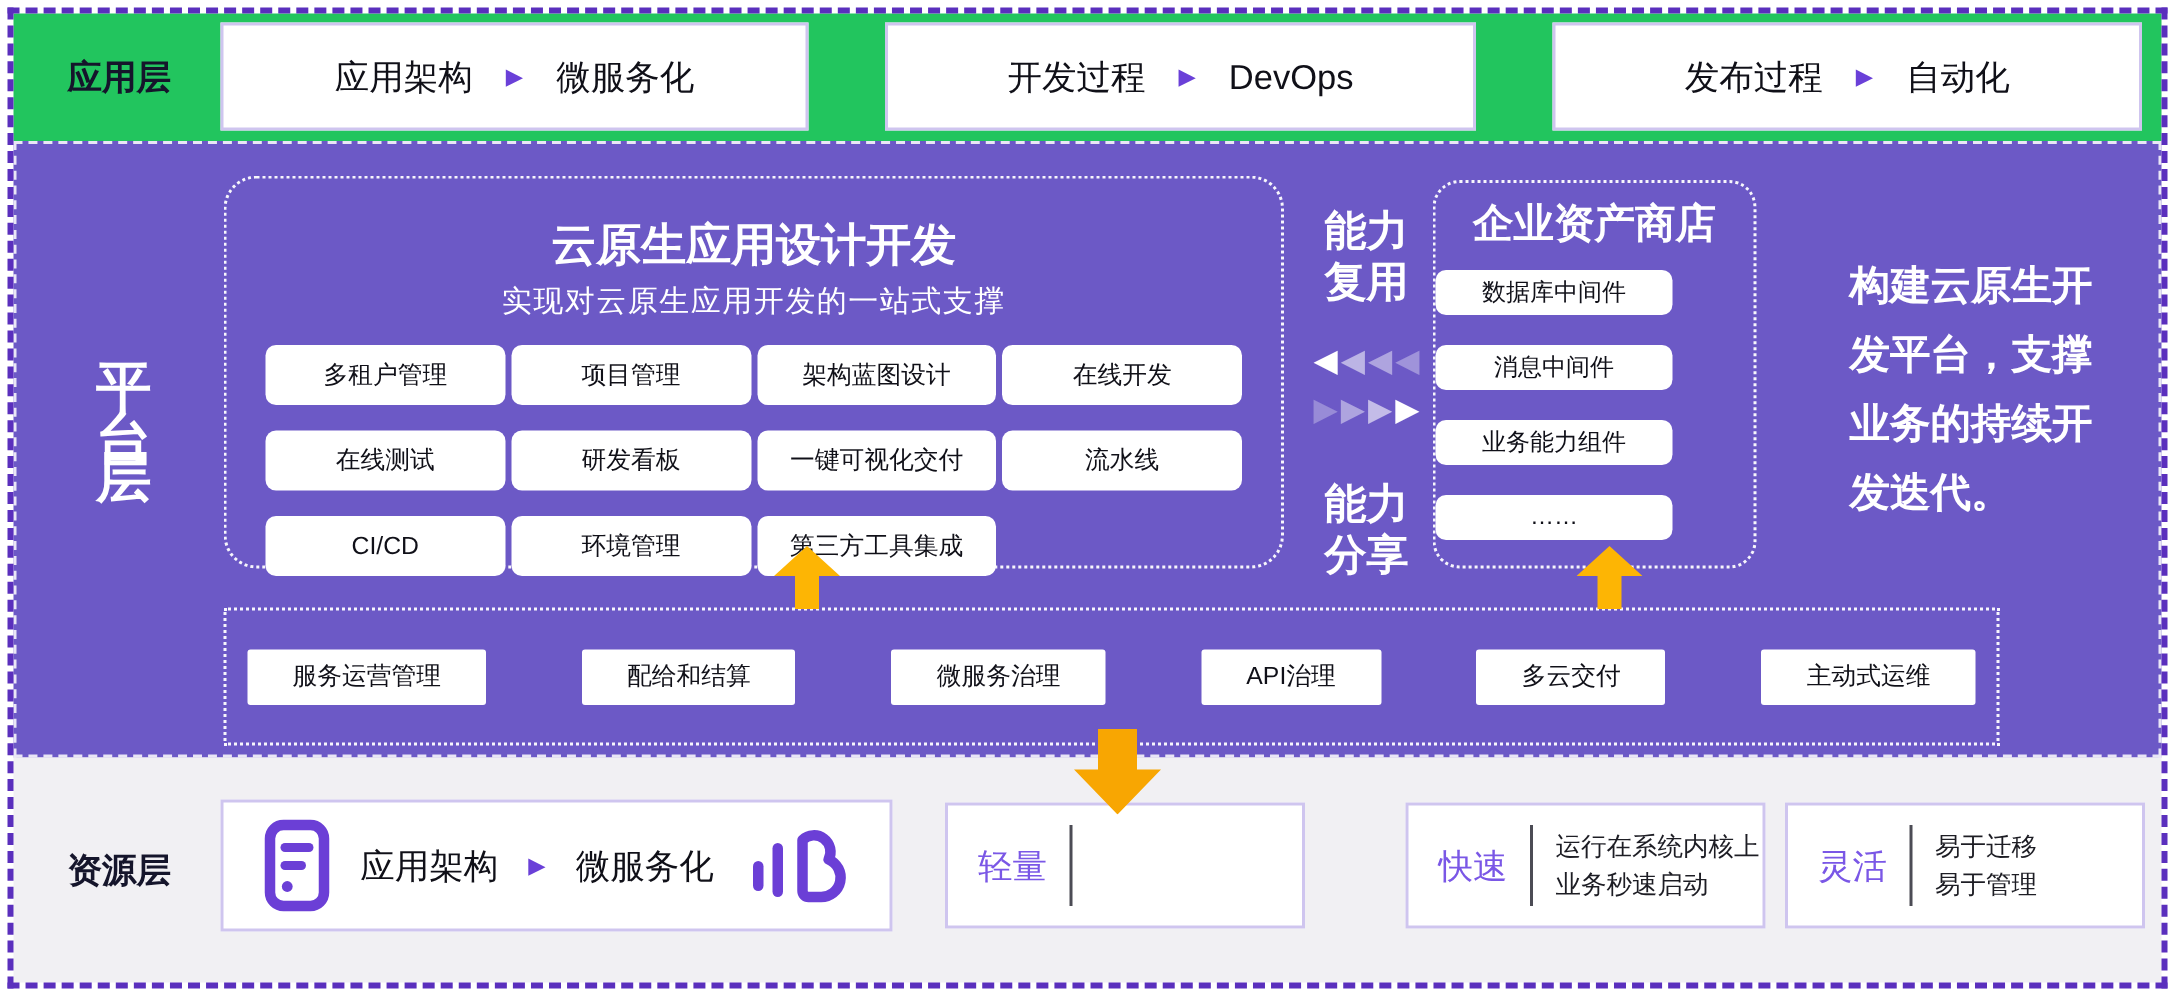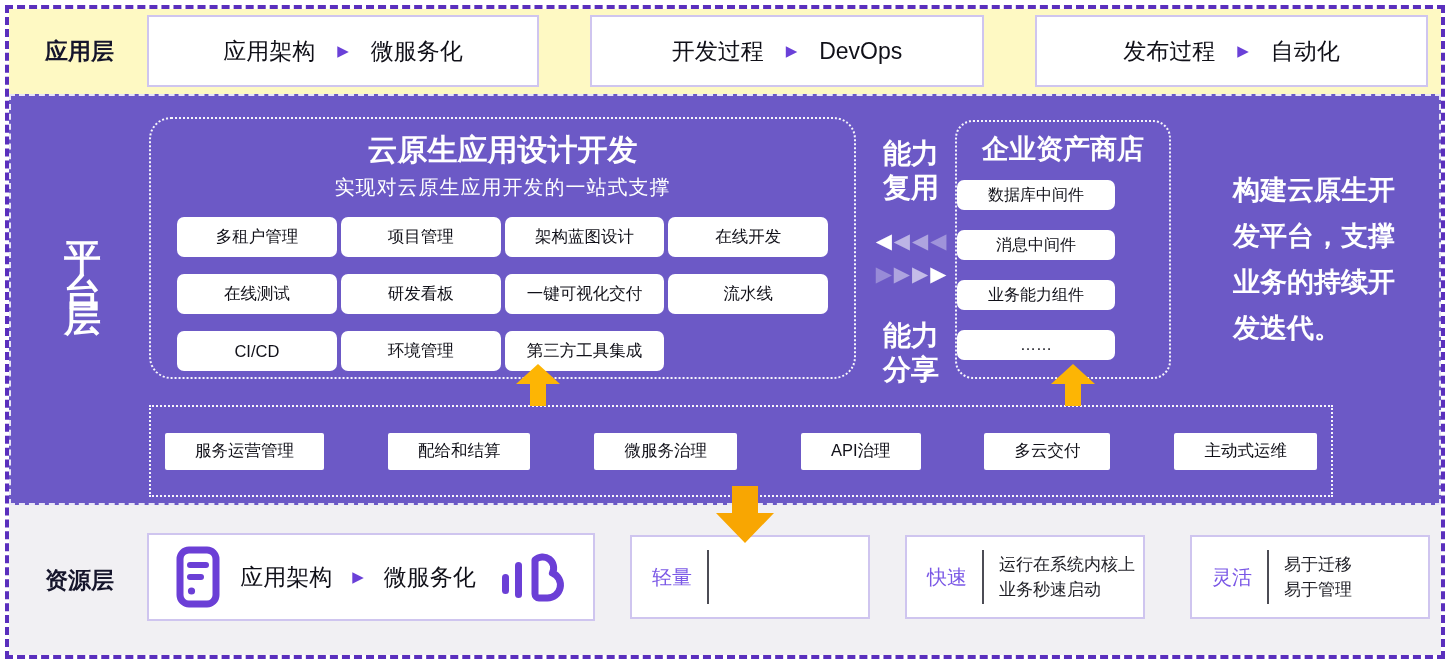--- a/index.html
+++ b/index.html
@@ -11,21 +11,21 @@
     overflow:hidden;
   }
   .frame {
     position:absolute; inset:5px;
     border:4px dashed #5a2fbd;
     pointer-events:none; z-index:10;
   }
   
   .app-section {
     position:absolute; left:9px; top:9px; width:1432px; height:85px;
-    background:#fef9c3;
+    background:#22c55e;
   }
   .platform-section {
     position:absolute; left:9px; top:94px; width:1432px; height:411px;
     background:#6c59c6;
     border:2px dashed rgba(255,255,255,0.85);
   }
   .resource-section {
     position:absolute; left:9px; top:505px; width:1432px; height:150px;
     background:#f1f0f3;
   }
@@ -49,21 +49,21 @@
   .platform-label {
     position:absolute; left:46px; top:116px;
     writing-mode:vertical-lr; text-orientation:upright;
     font-size:37px; font-weight:700; color:#ffffff; letter-spacing:30px;
   }
   .dev-box {
     position:absolute; left:138px; top:21px; width:707px; height:262px;
     border:2px dotted rgba(255,255,255,0.95); border-radius:22px;
     text-align:center;
   }
-  .dev-title { margin-top:11px; font-size:30px; font-weight:700; color:#ffffff; }
+  .dev-title { margin-top:24px; font-size:30px; font-weight:700; color:#ffffff; }
   .dev-subtitle { margin-top:3px; font-size:20px; color:#ffffff; letter-spacing:1px; }
   .dev-grid {
     margin:16px 26px 0; display:grid;
     grid-template-columns:repeat(4,1fr); gap:17px 4px;
   }
   .chip {
     height:40px; background:#ffffff; border-radius:7px;
     display:flex; align-items:center; justify-content:center;
     font-size:16.5px; color:#101018; white-space:nowrap;
   }
@@ -119,23 +119,23 @@
     display:flex; align-items:center; justify-content:center; gap:20px;
     font-size:23px; color:#101018;
   }
   .arch-box .flow-arrow { font-size:15px; color:#6a40d8; }
   .feature-box {
     position:absolute; top:30px; width:240px; height:84px;
     background:#ffffff; border:2px solid #cfc5ef;
     display:flex; align-items:center; padding-left:20px;
   }
   .feature-box.f1 { left:621px; }
-  .feature-box.f2 { left:896px; }
+  .feature-box.f2 { left:928px; }
   .feature-box.f3 { left:1181px; }
-  .feature-keyword { font-size:20px; color:#7a57e6; white-space:nowrap; }
+  .feature-keyword { font-size:23px; color:#7a57e6; white-space:nowrap; }
   .feature-divider { width:2px; height:54px; background:#4c4c55; margin:0 15px; }
   .feature-lines { font-size:17px; color:#1d1d24; line-height:1.5; white-space:nowrap; }
 </style>
 </head>
 <body>
 
 <div class="frame"></div>
 
 <div class="app-section">
   <div class="layer-label">应用层</div>

